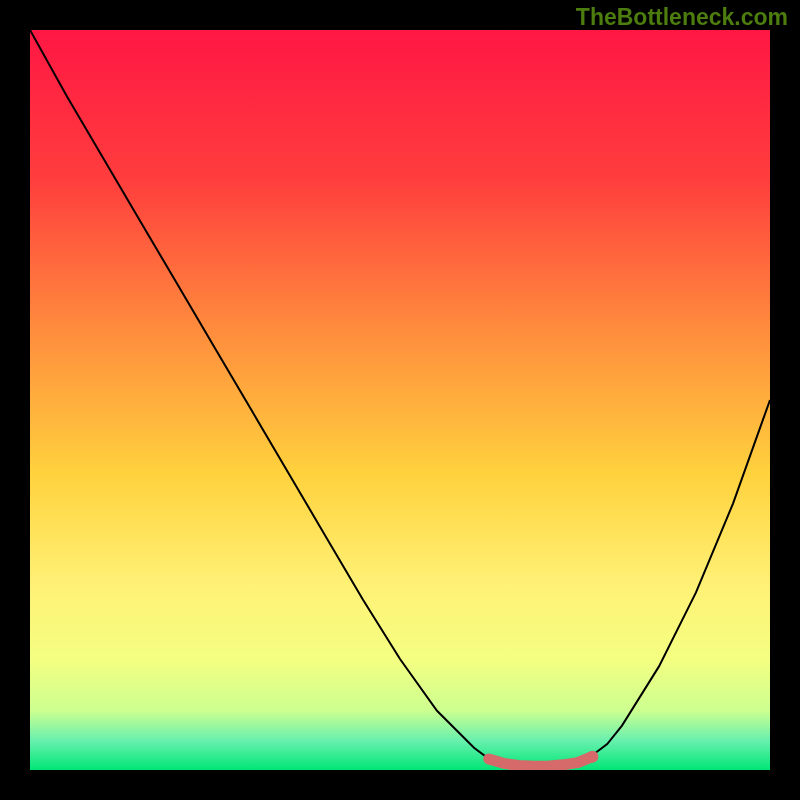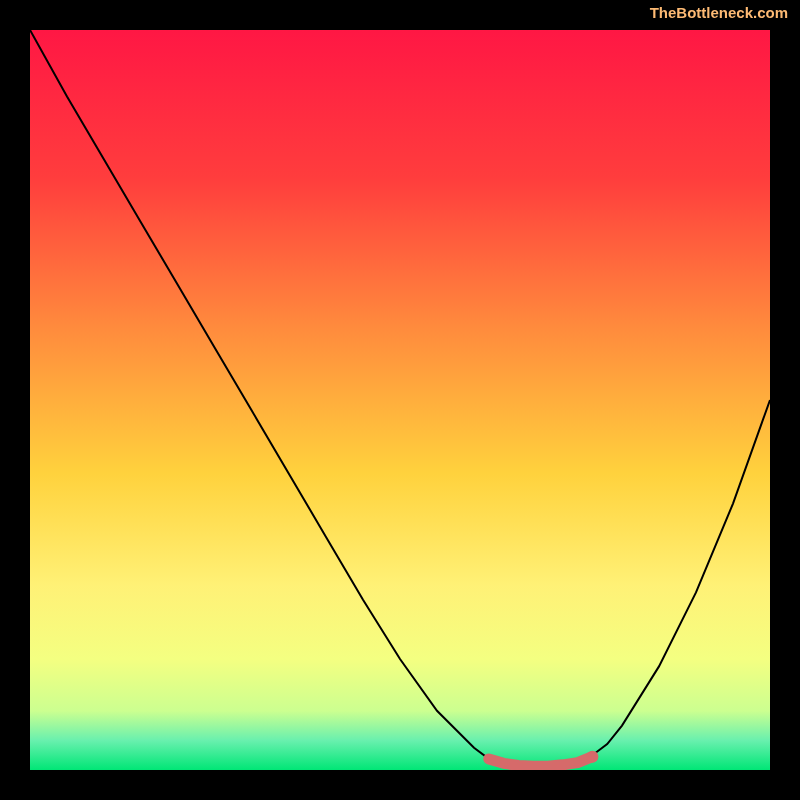--- a/index.html
+++ b/index.html
@@ -8,22 +8,22 @@
     width: 800px;
     height: 800px;
     background: #000;
     position: relative;
     font-family: Arial, sans-serif;
   }
   .watermark {
     position: absolute;
     top: 4px;
     right: 12px;
-    color: #fdba74;
-    font-size: 15px;
+    color: #4d7c0f;
+    font-size: 23px;
     font-weight: bold;
     z-index: 10;
     margin-left: 20px;
   }
   .plot-area {
     position: absolute;
     left: 30px;
     top: 30px;
     width: 740px;
     height: 740px;

